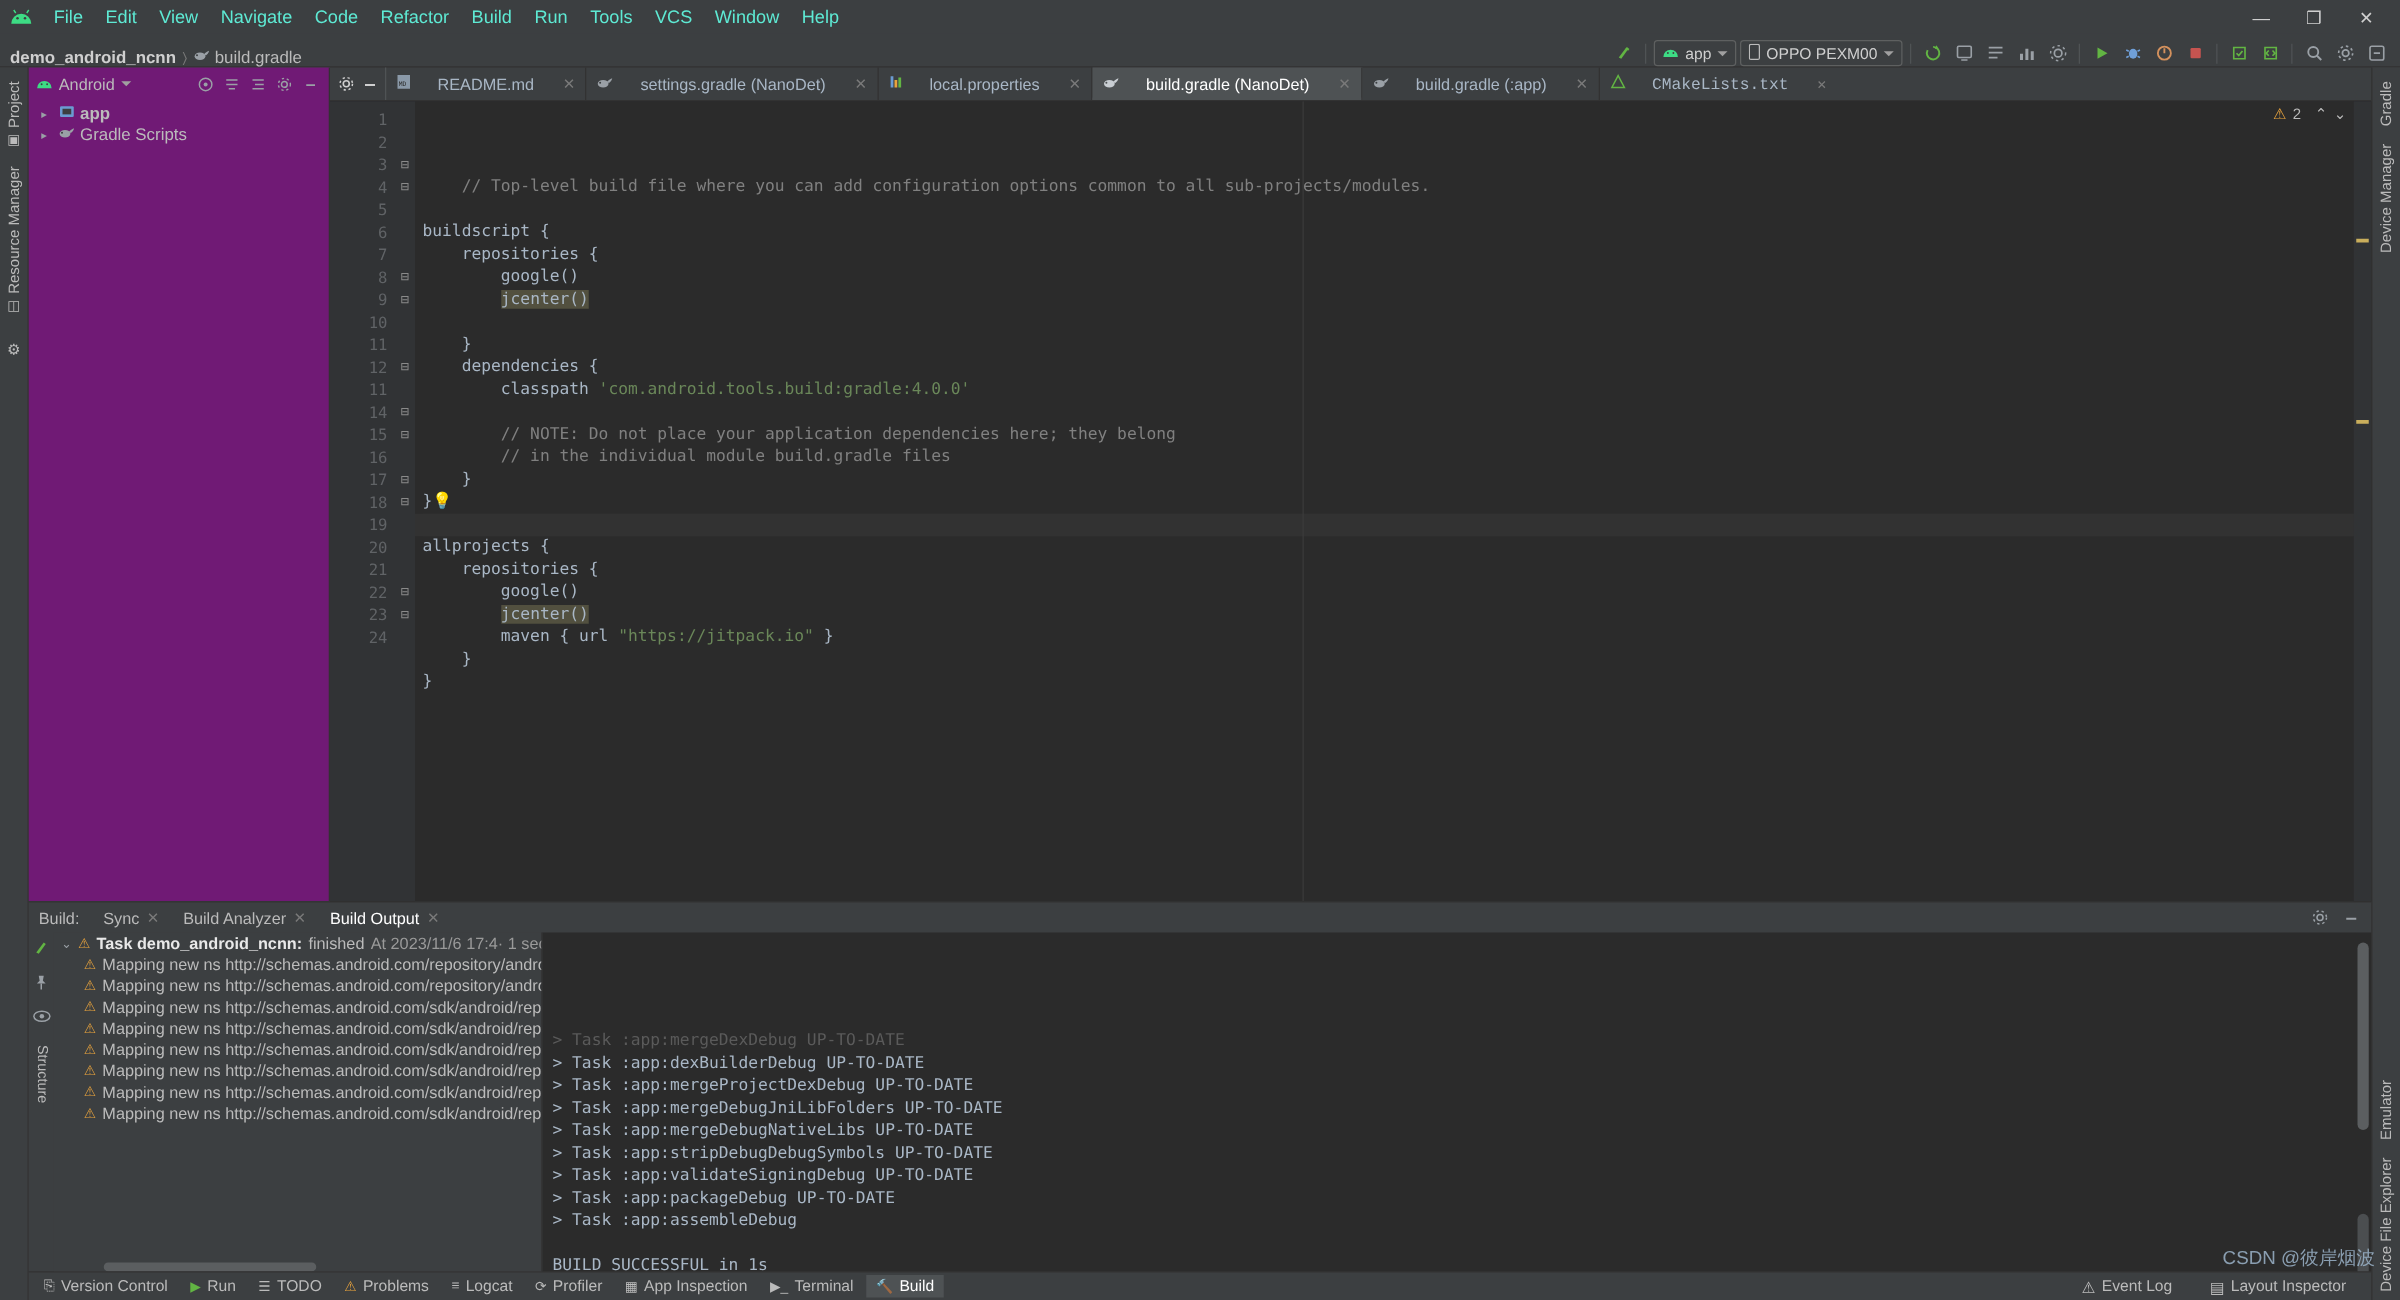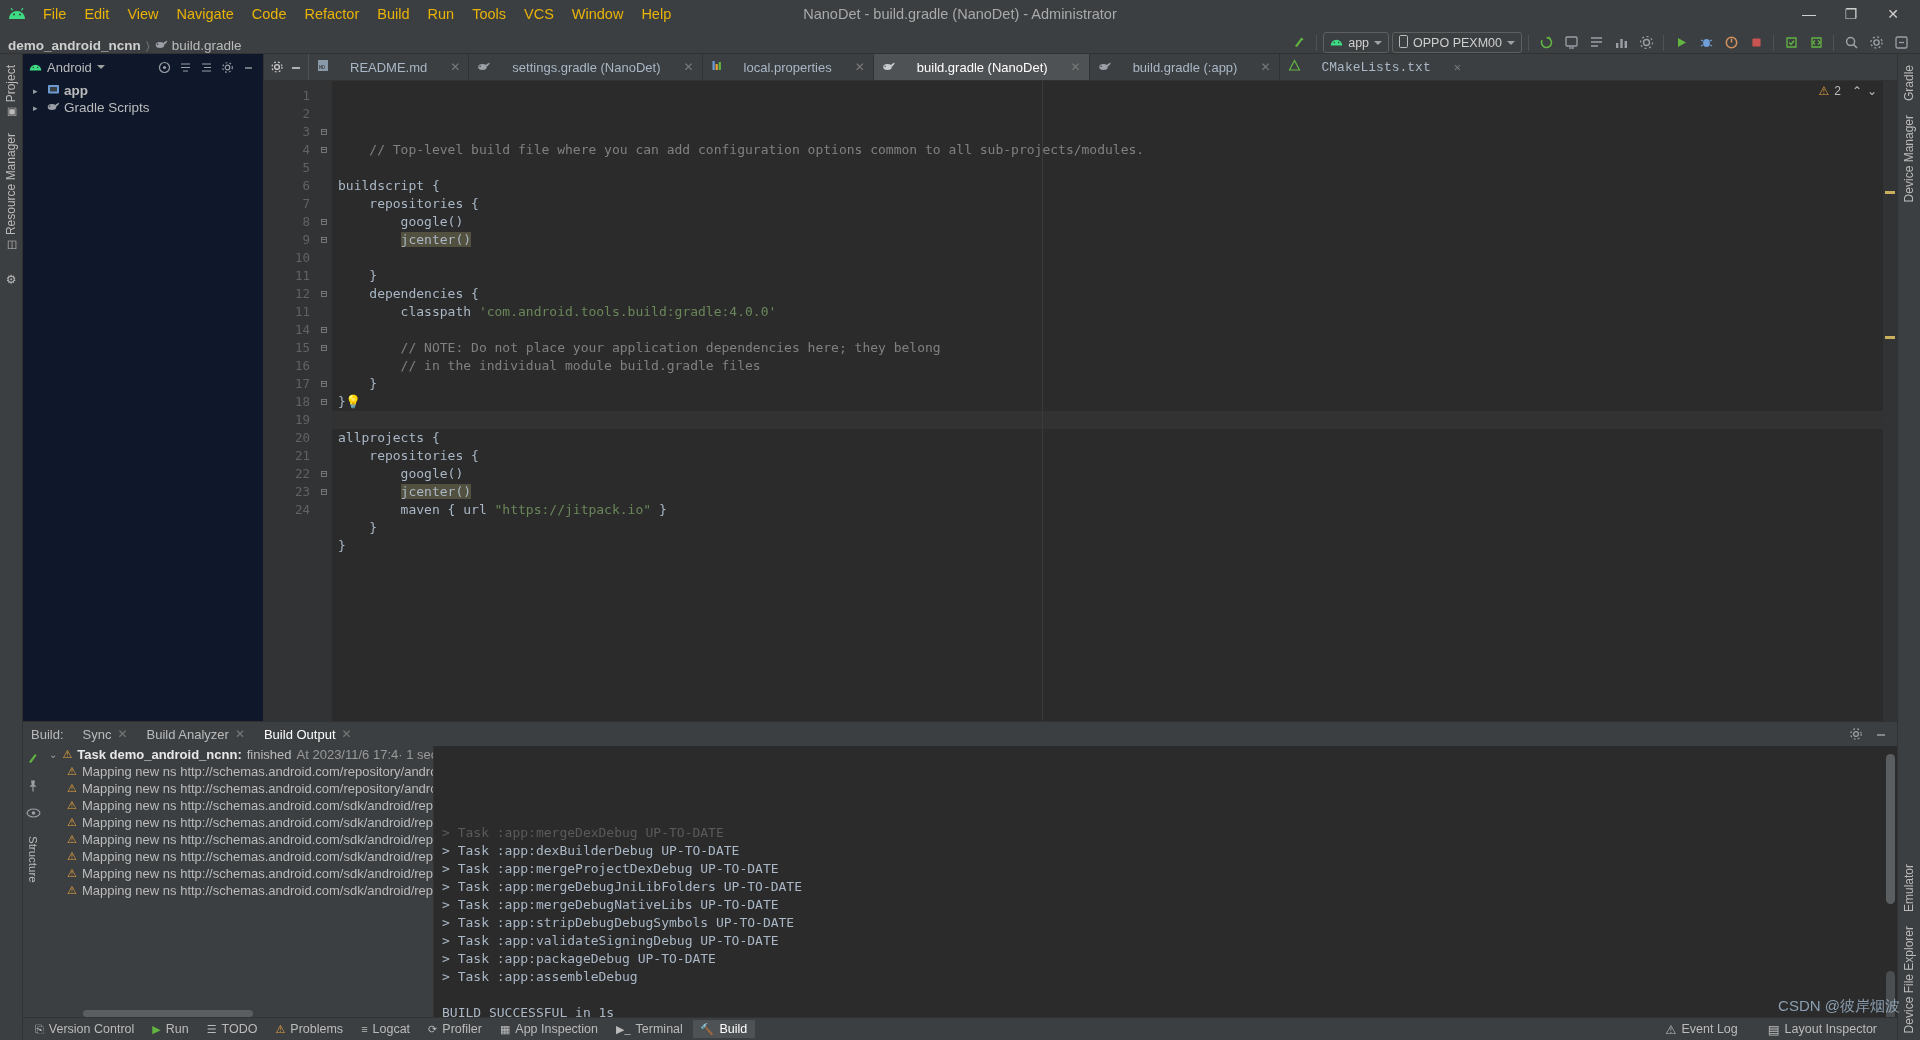--- a/index.html
+++ b/index.html
@@ -8,21 +8,21 @@
     background:#3c3f41;
     font-family:"Liberation Sans", sans-serif;
     font-size:14px;color:#bbbbbb;
     -webkit-font-smoothing:antialiased;
   }
   .app{position:relative;width:1920px;height:1040px;display:flex;flex-direction:column;background:#3c3f41;}
 
   
   .menubar{height:27px;background:#3c3f41;display:flex;align-items:center;padding:0 6px;flex:none;position:relative;}
   .logo{width:22px;height:22px;display:flex;align-items:center;justify-content:center;margin-right:6px;}
-  .menu-item{padding:3px 9px;font-size:14.5px;color:#eab308;cursor:default;white-space:nowrap;}
+  .menu-item{padding:3px 9px;font-size:14.5px;color:#5eead4;cursor:default;white-space:nowrap;}
   .win-title{position:absolute;left:0;right:0;text-align:center;font-size:14.5px;color:#a9a9a9;pointer-events:none;}
   .win-btns{margin-left:auto;display:flex;align-items:center;gap:0px;z-index:2;}
   .win-btn{width:42px;height:26px;display:flex;align-items:center;justify-content:center;color:#cfcfcf;font-size:14px;}
 
   
   .navbar{height:26px;background:#3c3f41;display:flex;align-items:flex-end;padding:0 8px;border-bottom:1px solid #323232;flex:none;}
   .crumb{display:flex;align-items:center;font-size:13.5px;color:#bbbbbb;}
   .crumb .sep{margin:0 5px;color:#787878;font-size:12px;}
   .crumb .strong{font-weight:bold;color:#cfcfcf;}
   .tb-right{margin-left:auto;display:flex;align-items:center;gap:3px;}
@@ -37,21 +37,21 @@
   
   .stripe{width:22px;background:#3c3f41;border-right:1px solid #323232;display:flex;flex-direction:column;align-items:center;flex:none;padding-top:4px;}
   .stripe.right{border-right:none;border-left:1px solid #323232;}
   .vtab{writing-mode:vertical-rl;transform:rotate(180deg);font-size:12px;color:#bbbbbb;padding:7px 3px;white-space:nowrap;display:flex;align-items:center;gap:4px;}
   .vtab .gl{font-size:11px;}
 
   .center{flex:1;display:flex;flex-direction:column;min-width:0;}
   .mid{flex:1;display:flex;min-height:0;}
 
   
-  .proj{width:240px;background:#0f172a;display:flex;flex-direction:column;border-right:1px solid #323232;flex:none;}
+  .proj{width:240px;background:#701a75;display:flex;flex-direction:column;border-right:1px solid #323232;flex:none;}
   .proj-head{height:26px;display:flex;align-items:center;padding:0 6px;gap:5px;flex:none;}
   .proj-head .ttl{font-size:13px;color:#bbbbbb;}
   .proj-head .acts{margin-left:auto;display:flex;align-items:center;gap:4px;}
   .pico{width:17px;height:17px;display:flex;align-items:center;justify-content:center;color:#9aa0a6;}
   .tree{flex:1;padding-top:2px;font-size:13.5px;overflow:hidden;}
   .tnode{height:17px;display:flex;align-items:center;gap:4px;padding-left:10px;white-space:nowrap;}
   .tnode .arrow{width:10px;color:#9aa0a6;font-size:9px;}
   .tnode .lbl{color:#bbbbbb;}
   .tnode .lbl.b{font-weight:bold;}
 
@@ -146,21 +146,20 @@
     <div class="menu-item">View</div>
     <div class="menu-item">Navigate</div>
     <div class="menu-item">Code</div>
     <div class="menu-item">Refactor</div>
     <div class="menu-item">Build</div>
     <div class="menu-item">Run</div>
     <div class="menu-item">Tools</div>
     <div class="menu-item">VCS</div>
     <div class="menu-item">Window</div>
     <div class="menu-item">Help</div>
-    <div class="win-title">NanoDet - build.gradle (NanoDet) - Administrator</div>
     <div class="win-btns">
       <div class="win-btn">—</div>
       <div class="win-btn">❐</div>
       <div class="win-btn close">✕</div>
     </div>
   </div>
 
   <div class="navbar">
     <div class="crumb">
       <span class="strong">demo_android_ncnn</span>

